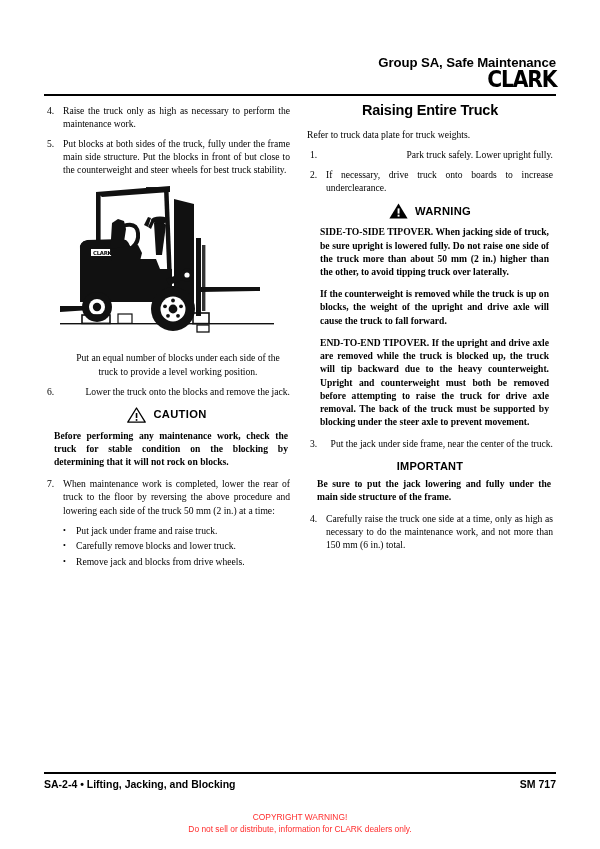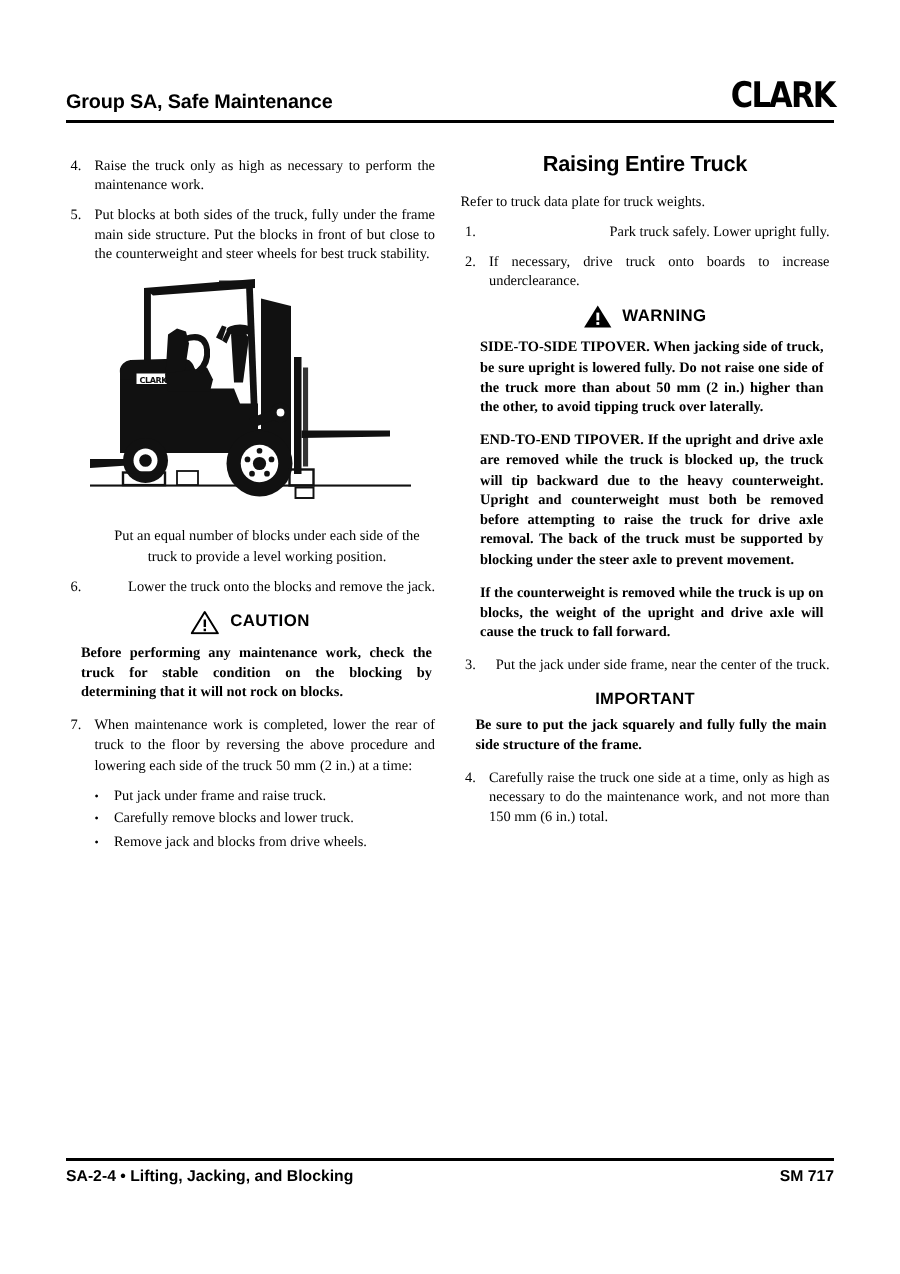--- a/index.html
+++ b/index.html
@@ -25,20 +25,21 @@
   .header {
     position: absolute;
     left: 44px; top: 56px;
     width: 512px;
   }
   .header-row {
     display: flex;
     align-items: flex-end;
     justify-content: space-between;
     padding-bottom: 3px;
+    flex-direction: column;
   }
   .header-title {
     font-family: "Liberation Sans", "DejaVu Sans", sans-serif;
     font-weight: bold;
     font-size: 13.2px;
     letter-spacing: -0.1px;
     line-height: 1.1;
   }
   .clark-logo {
     font-family: "DejaVu Sans", "Liberation Sans", sans-serif;
@@ -350,40 +351,44 @@
         <svg class="tri" width="19" height="16" viewBox="0 0 19 16" xmlns="http://www.w3.org/2000/svg">
           <path d="M9.5 0.6 L18.6 15.4 L0.4 15.4 Z" fill="#000"></path>
           <rect x="8.6" y="5.4" width="1.9" height="5.2" fill="#fff"></rect>
           <rect x="8.6" y="11.7" width="1.9" height="1.9" fill="#fff"></rect>
         </svg>
       </span>
       <span class="alert-word">WARNING</span>
     </div>
 
     <div class="alert-body pad-r">SIDE-TO-SIDE TIPOVER. When jacking side of truck, be sure upright is lowered fully. Do not raise one side of the truck more than about 50 mm (2 in.) higher than the other, to avoid tipping truck over laterally.</div>
+    <div class="alert-body pad-r last">If the counterweight is removed while the truck is up on blocks, the weight of the upright and drive axle will cause the truck to fall forward.</div>
     <div class="alert-body pad-r">END-TO-END TIPOVER. If the upright and drive axle are removed while the truck is blocked up, the truck will tip backward due to the heavy counterweight. Upright and counterweight must both be removed before attempting to raise the truck for drive axle removal. The back of the truck must be supported by blocking under the steer axle to prevent movement.</div>
-    <div class="alert-body pad-r last">If the counterweight is removed while the truck is up on blocks, the weight of the upright and drive axle will cause the truck to fall forward.</div>
 
     <div class="item">
       <div class="item-num">3.</div>
       <div class="item-body noj">Put the jack under side frame, near the center of the truck.</div>
     </div>
 
     <div class="important-head">IMPORTANT</div>
-    <div class="alert-body">Be sure to put the jack squarely and fully fully the main side structure of the frame.</div>
+    <div class="alert-body">Be sure to put the jack lowering and fully under the main side structure of the frame.</div>
 
     <div class="item">
       <div class="item-num">4.</div>
       <div class="item-body">Carefully raise the truck one side at a time, only as high as necessary to do the maintenance work, and not more than 150 mm (6 in.) total.</div>
     </div>
 
   </div>
 
   <div class="footer">
     <div class="footer-rule"></div>
     <div class="footer-row">
       <div>SA-2-4 • Lifting, Jacking, and Blocking</div>
       <div>SM 717</div>
     </div>
   </div>
 
+  <div class="copyright">
+    <div>COPYRIGHT WARNING!</div>
+    <div>Do not sell or distribute, information for CLARK dealers only.</div>
+  </div>
 
 </div>
 
 </body></html>

